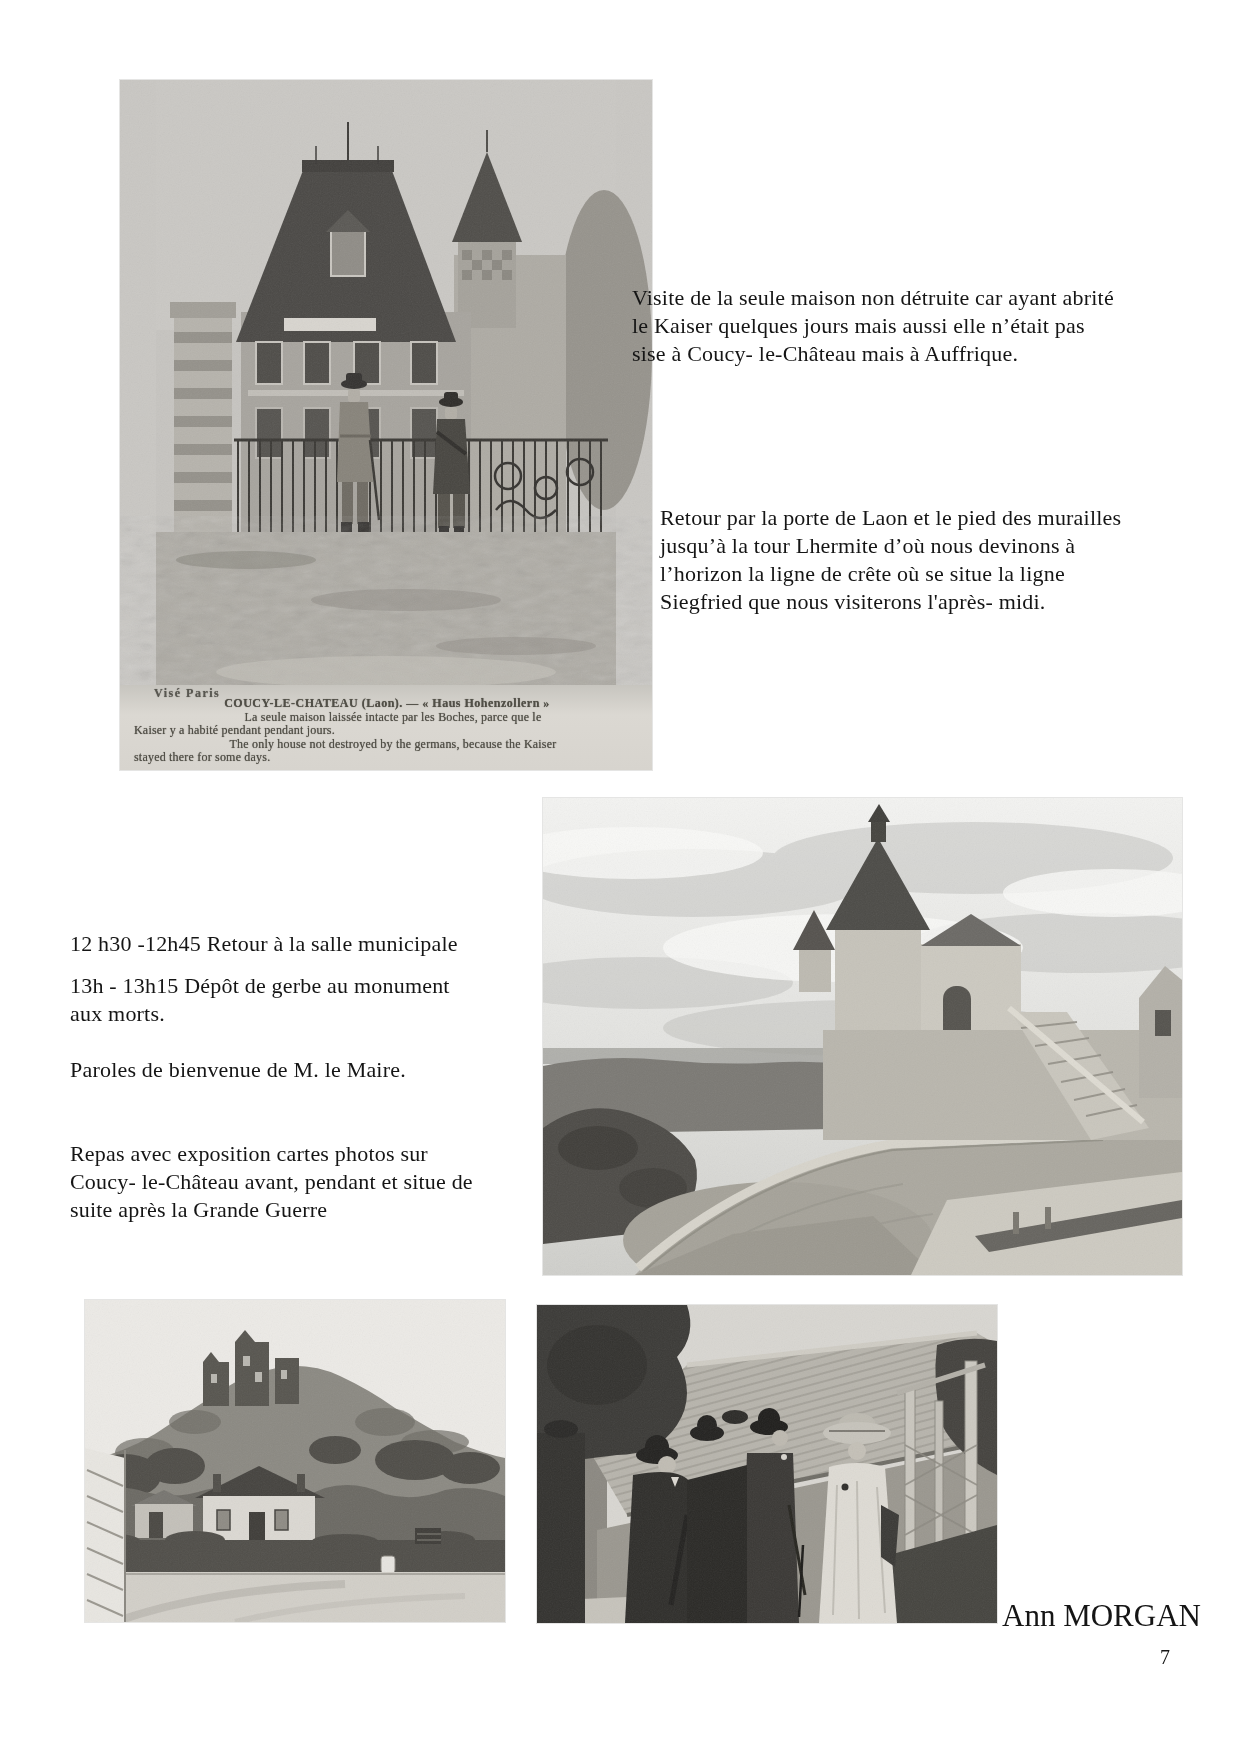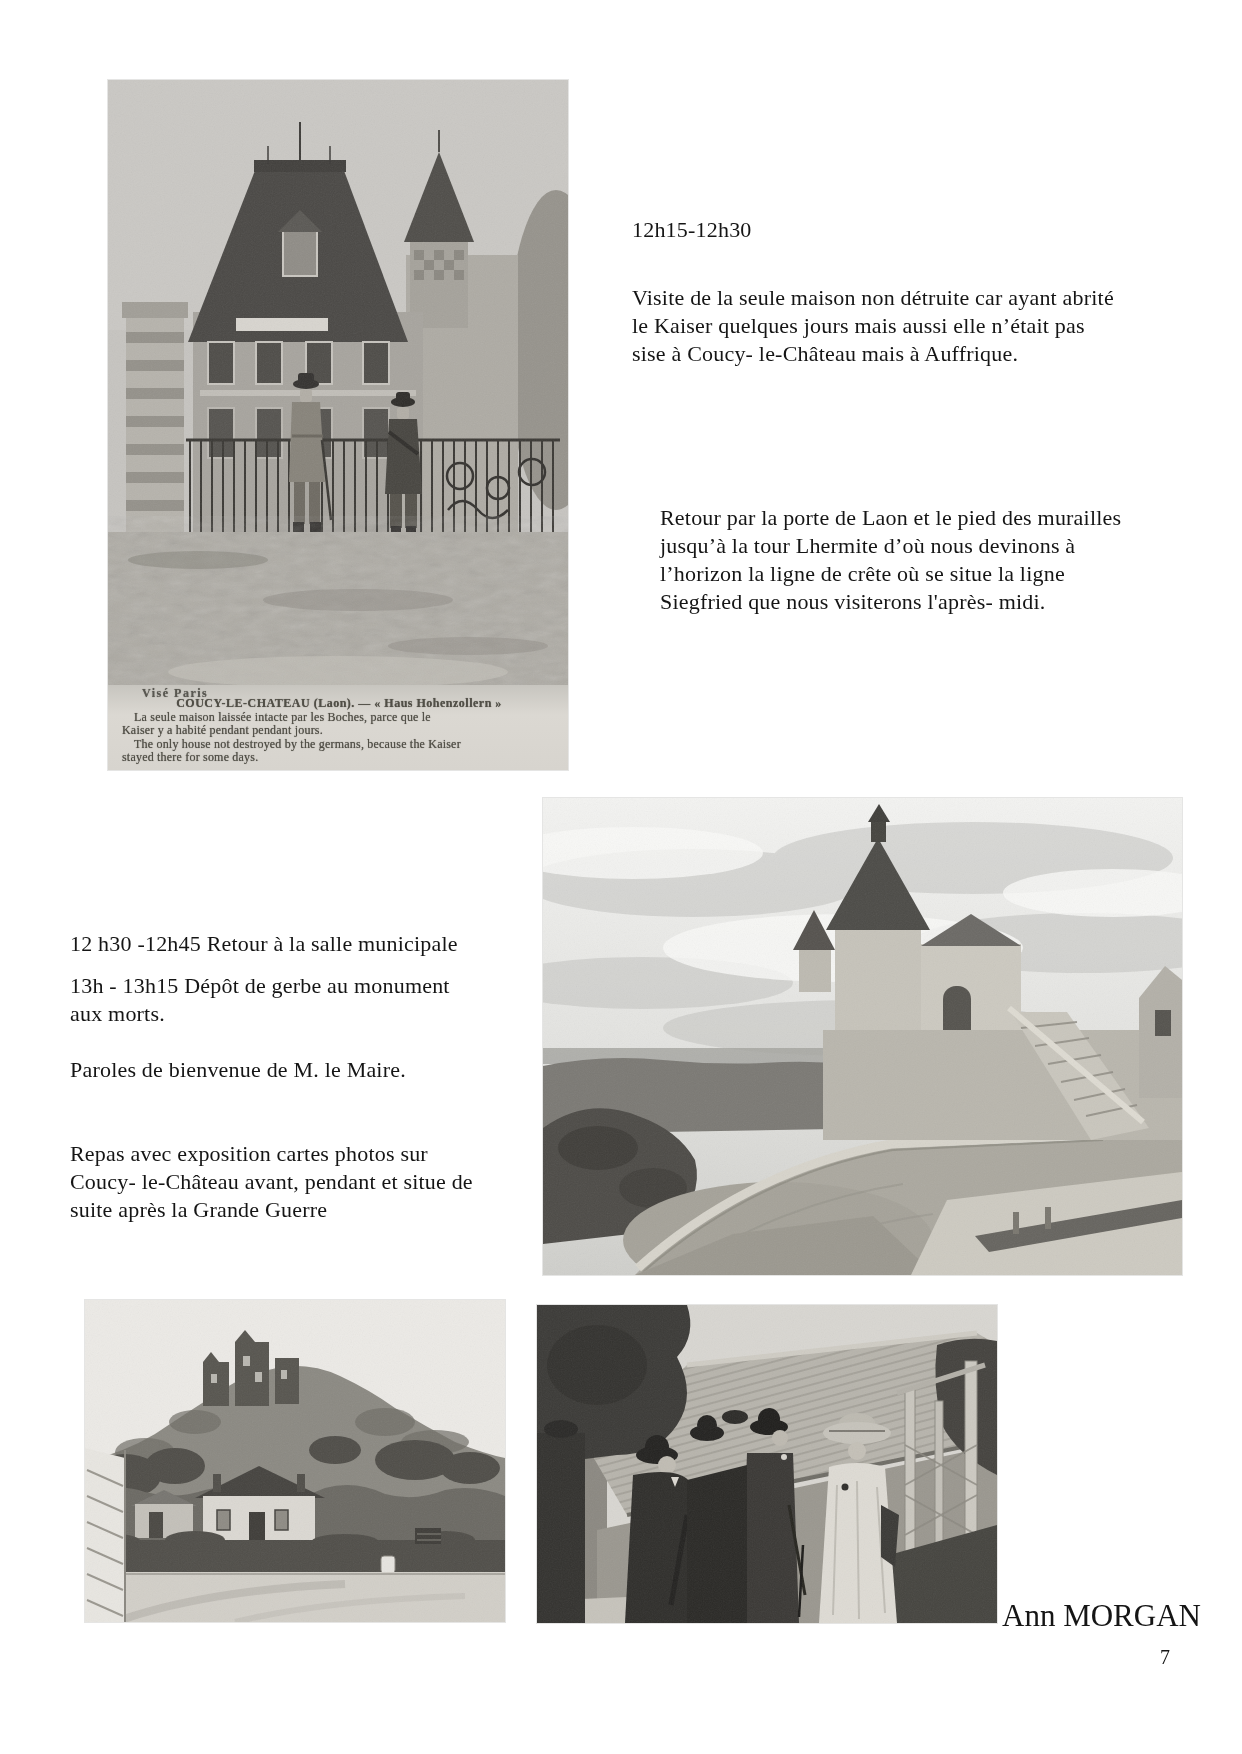--- a/index.html
+++ b/index.html
@@ -26,30 +26,30 @@
   .cap-overprint {
     position:absolute; top:1px; left:34px;
     font-size:12px; font-weight:bold; color:#3c3b35; opacity:0.8;
     letter-spacing:1.5px; text-shadow:0 0 1px #55534b;
   }
   .cap-line {
     font-size:12px; line-height:13.5px; color:#514f47;
     letter-spacing:0.2px; text-shadow:0 0 0.8px rgba(82,80,72,0.9);
   }
   .cap-title { text-align:center; font-weight:bold; letter-spacing:0.5px; }
-  .cap-indent { text-indent:12px; }
+  .cap-indent { text-indent:12px;text-align:center; }
   .credit { position:absolute; font-size:31px; line-height:28px; }
   .pagenum { position:absolute; font-size:20px; line-height:24px; }
 </style>
 </head>
 <body>
 
 <div class="page">
 
-  <figure class="photo" style="left:108px;top:80px;width:460px;height:690px">
+  <figure class="photo" style="left:120px;top:80px;width:532px;height:690px">
     <svg viewBox="0 0 460 690" xmlns="http://www.w3.org/2000/svg">
       <defs>
         <filter id="gA">
             <feTurbulence type="fractalNoise" baseFrequency="0.9" numOctaves="2" stitchTiles="stitch"></feTurbulence>
             <feColorMatrix type="saturate" values="0"></feColorMatrix>
           </filter>
         <filter id="mA">
             <feTurbulence type="fractalNoise" baseFrequency="0.05 0.12" numOctaves="3" stitchTiles="stitch"></feTurbulence>
             <feColorMatrix type="saturate" values="0"></feColorMatrix>
           </filter>
@@ -157,21 +157,20 @@
     <figcaption class="caption-strip">
       <div class="cap-overprint">Visé Paris</div>
       <div class="cap-line cap-title">COUCY-LE-CHATEAU (Laon). — « Haus Hohenzollern »</div>
       <div class="cap-line cap-indent">La seule maison laissée intacte par les Boches, parce que le</div>
       <div class="cap-line">Kaiser y a habité pendant pendant jours.</div>
       <div class="cap-line cap-indent">The only house not destroyed by the germans, because the Kaiser</div>
       <div class="cap-line">stayed there for some days.</div>
     </figcaption>
   </figure>
 
-  <div class="txt" style="left:632px;top:216px;width:560px">12h15-12h30</div>
   <div class="txt" style="left:632px;top:284px;width:580px">Visite de la seule maison non détruite car ayant abrité
 le Kaiser quelques jours mais aussi elle n’était pas
 sise à Coucy- le-Château mais à Auffrique.</div>
   <div class="txt" style="left:660px;top:504px;width:580px">Retour par la porte de Laon et le pied des murailles
 jusqu’à la tour Lhermite d’où nous devinons à
 l’horizon la ligne de crête où se situe la ligne
 Siegfried que nous visiterons l'après- midi.</div>
 
   <figure class="photo" style="left:543px;top:798px;width:639px;height:477px">
     <svg viewBox="0 0 639 477" xmlns="http://www.w3.org/2000/svg">

